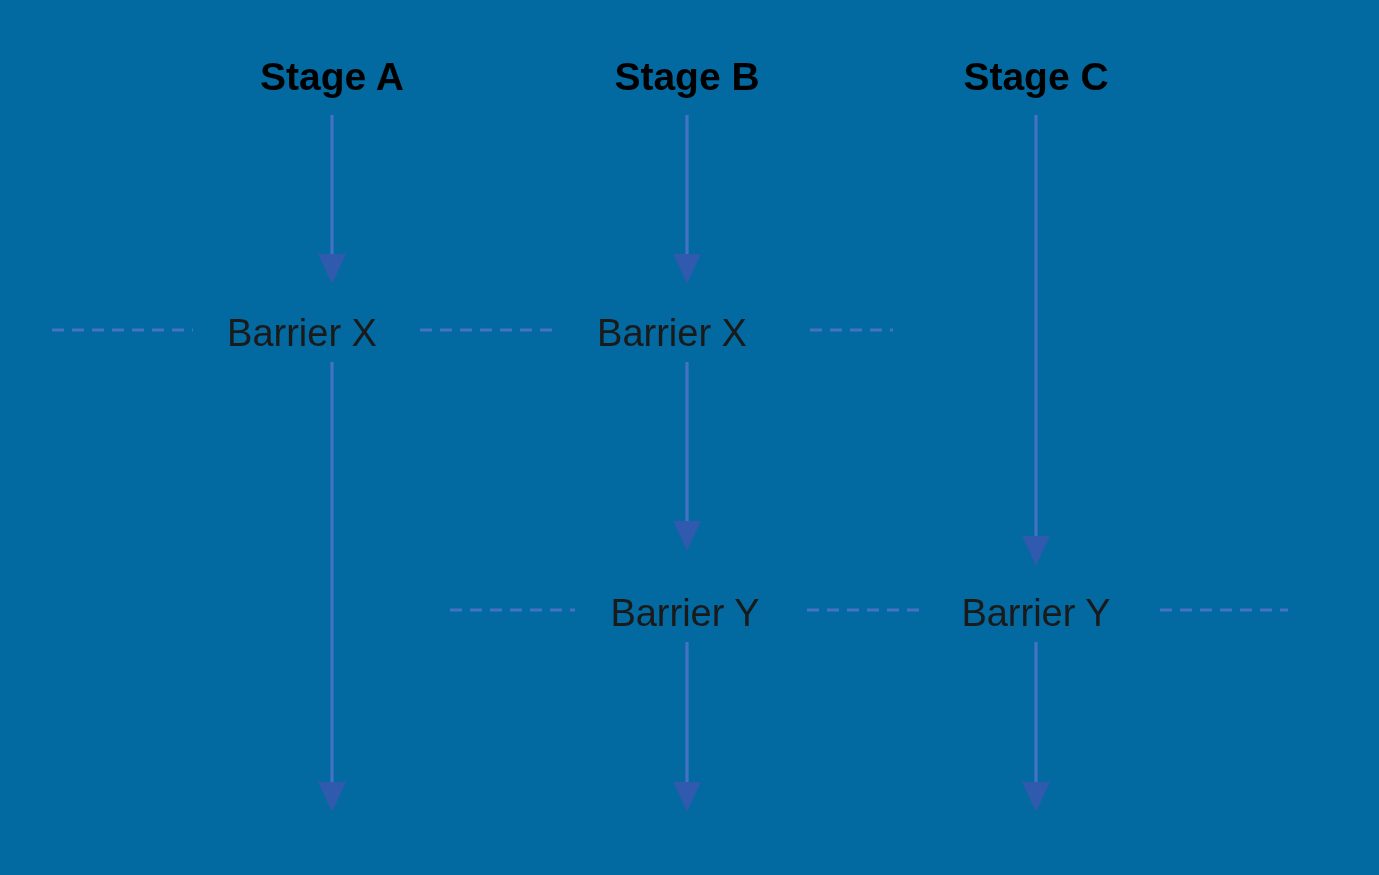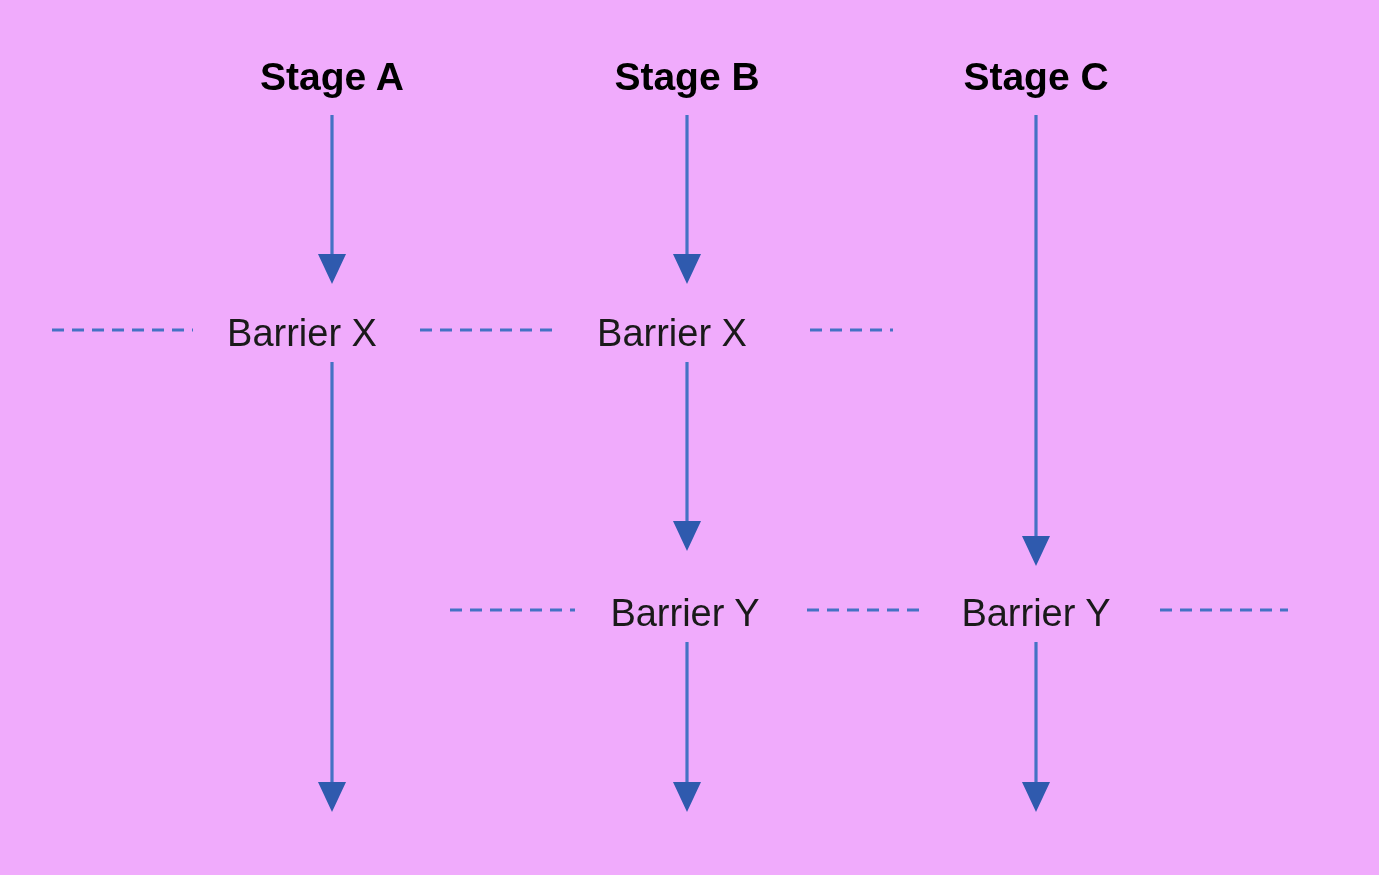--- a/index.html
+++ b/index.html
@@ -10,21 +10,21 @@
   body {
     width: 1379px;
     height: 875px;
     font-family: "Liberation Sans", sans-serif;
     overflow: hidden;
   }
   #diagram-root {
     position: relative;
     width: 1379px;
     height: 875px;
-    background: #f0abfc;
+    background: #0369a1;
   }
   svg#flow-svg {
     position: absolute;
     left: 0;
     top: 0;
     width: 1379px;
     height: 875px;
   }
   .stage-heading {
     font-family: "Liberation Sans", sans-serif;

